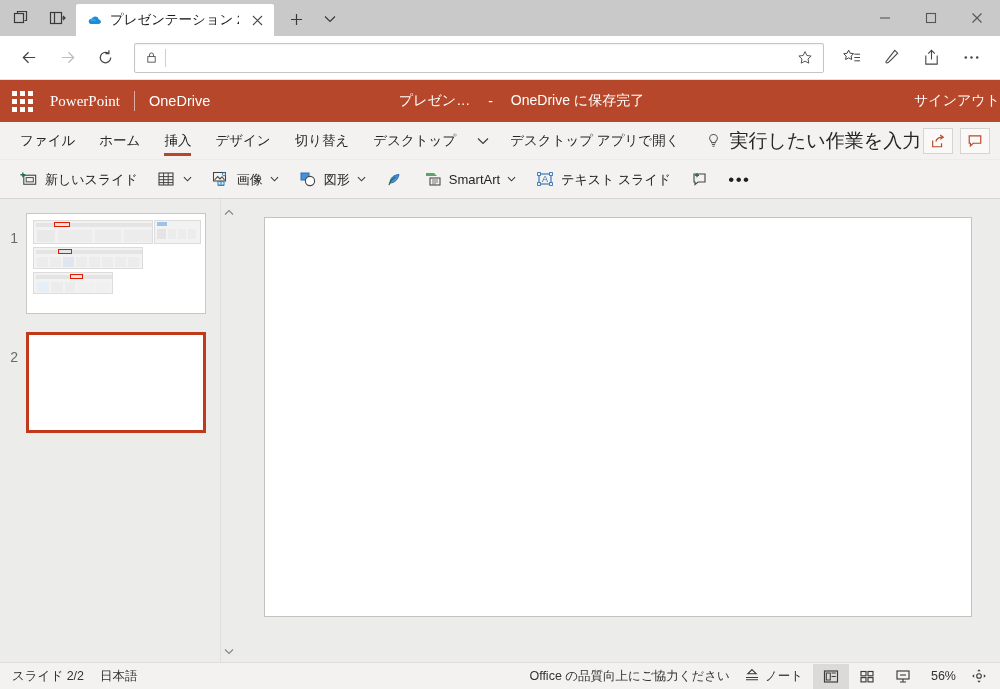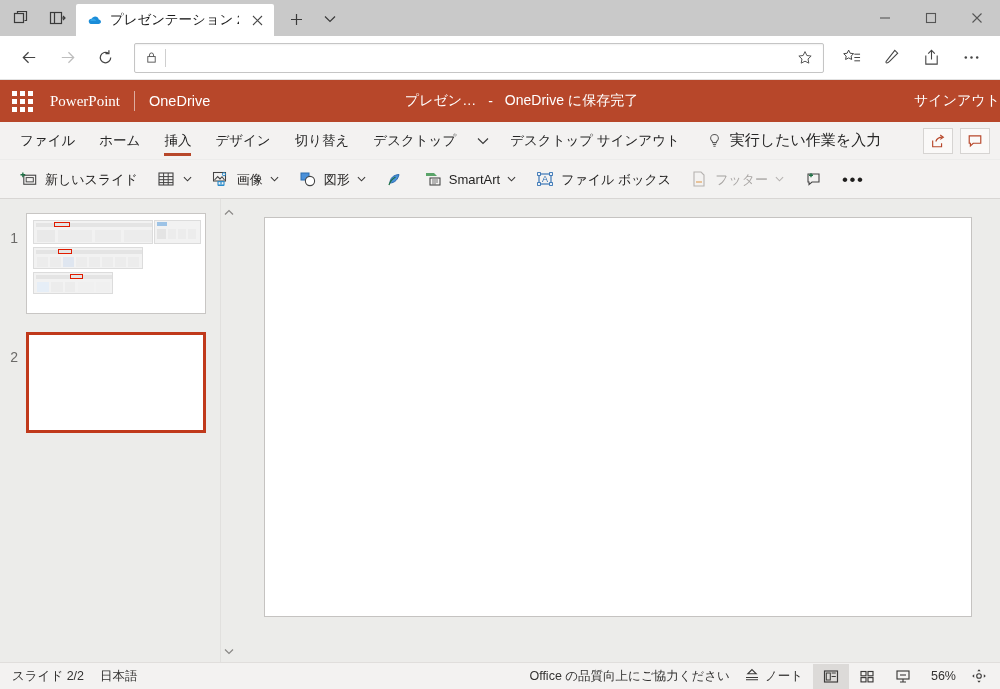--- a/index.html
+++ b/index.html
@@ -63,40 +63,40 @@
     position: relative;
   }
   .waffle { width: 44px; height: 42px; display: flex; align-items: center; justify-content: center; }
   .waffle-grid { display: grid; grid-template-columns: repeat(3, 5px); grid-template-rows: repeat(3, 5px); gap: 3px; }
   .waffle-grid i { background: #fff; display: block; width: 5px; height: 5px; }
   .obrand { font-size: 15px; padding: 0 14px 0 6px; white-space: nowrap; font-family: Liberation Serif, serif; }
   .odiv { width: 1px; height: 20px; background: rgba(255,255,255,.55); }
   .ostore { font-size: 14.5px; padding-left: 14px; white-space: nowrap; }
   .ocenter {
     position: absolute; left: 0; right: 0; text-align: center; font-size: 14px;
-    display: flex; justify-content: center; align-items: center; gap: 12px; pointer-events: none; padding-left: 43px;
+    display: flex; justify-content: center; align-items: center; gap: 18px; pointer-events: none; padding-left: 43px;
   }
   .ocenter span { pointer-events: auto; }
   .osignout { margin-left: auto; font-size: 14px; white-space: nowrap; }
 
   
   .rtabs {
     height: 38px; background: #f3f2f1; display: flex; align-items: center; flex: none;
     padding-left: 8px; position: relative; border-bottom: 1px solid #ececeb;
   }
   .rtab {
     font-size: 13.5px; color: #262626; padding: 0 12px; height: 38px; display: flex;
     align-items: center; white-space: nowrap; position: relative;
   }
   .rtab.active { color: #1b1b1b; }
   .rtab.active::after {
     content: ""; position: absolute; left: 12px; right: 12px; bottom: 4px; height: 2.5px; background: #b7472a;
   }
   .rchev { padding: 0 9px; display: flex; align-items: center; height: 38px; color: #444; }
-  .tellme { display: flex; align-items: center; gap: 7px; padding-left: 14px; font-size: 15px; color: #262626; }
+  .tellme { display: flex; align-items: center; gap: 7px; padding-left: 14px; font-size: 19px; color: #262626; }
   .bulb { width: 17px; height: 17px; display: flex; align-items: center; justify-content: center; color: #5b5b5b; }
   .rtabs-right { margin-left: auto; display: flex; align-items: center; gap: 7px; padding-right: 10px; }
   .sqbtn {
     width: 30px; height: 26px; border: 1px solid #d6d4d2; background: #faf9f8;
     display: flex; align-items: center; justify-content: center; color: #b7472a;
   }
 
   
   .rtoolbar {
     height: 39px; background: #f3f2f1; display: flex; align-items: center; flex: none;
@@ -310,21 +310,21 @@
     <div class="rtab">ホーム</div>
     <div class="rtab active">挿入</div>
     <div class="rtab">デザイン</div>
     <div class="rtab">切り替え</div>
     <div class="rtab">デスクトップ</div>
     <div class="rchev">
       <svg width="12" height="8" viewBox="0 0 12 8">
           <path d="M1 1.5L6 6.5l5-5" fill="none" stroke="#3a3a3a" stroke-width="1.15"></path>
         </svg>
     </div>
-    <div class="rtab">デスクトップ サインアウト</div>
+    <div class="rtab">デスクトップ アプリで開く</div>
     <div class="tellme">
       <span class="bulb">
         <svg width="15" height="16" viewBox="0 0 15 16">
             <path d="M7.5 1.4c2.2 0 3.9 1.7 3.9 3.8 0 1.6-1 2.4-1.6 3.2-.3.4-.4.8-.4 1.2H5.6c0-.4-.1-.8-.4-1.2C4.6 7.6 3.6 6.8 3.6 5.2c0-2.1 1.7-3.8 3.9-3.8z" fill="none" stroke="#5b5b5b" stroke-width="1.05"></path>
             <path d="M5.9 11.4h3.2M6.4 13.2h2.2" stroke="#5b5b5b" stroke-width="1.05"></path>
           </svg>
       </span>
       <span>実行したい作業を入力</span>
     </div>
     <div class="rtabs-right">
@@ -432,37 +432,23 @@
       <span class="tico">
         <svg width="20" height="20" viewBox="0 0 20 20">
             <rect x="4" y="5" width="12" height="10" fill="none" stroke="#2b6cb0" stroke-width="1.1"></rect>
             <text x="10" y="13" font-size="9" text-anchor="middle" fill="#2b6cb0" font-family="Liberation Sans">A</text>
             <rect x="2.6" y="3.6" width="2.8" height="2.8" fill="#fff" stroke="#2b6cb0" stroke-width=".9"></rect>
             <rect x="14.6" y="3.6" width="2.8" height="2.8" fill="#fff" stroke="#2b6cb0" stroke-width=".9"></rect>
             <rect x="2.6" y="13.6" width="2.8" height="2.8" fill="#fff" stroke="#2b6cb0" stroke-width=".9"></rect>
             <rect x="14.6" y="13.6" width="2.8" height="2.8" fill="#fff" stroke="#2b6cb0" stroke-width=".9"></rect>
           </svg>
       </span>
-      <span class="lbl">ファイル ボックス</span>
-    </div>
-
-    <div class="titem disabled">
-      <span class="tico">
-        <svg width="20" height="20" viewBox="0 0 20 20">
-            <path d="M5 3h7l3 3v11H5z" fill="none" stroke="#b5b2b0" stroke-width="1.1"></path>
-            <rect x="7" y="12" width="6" height="2" fill="#e8c39a"></rect>
-          </svg>
-      </span>
-      <span class="lbl">フッター</span>
-      <span class="caret">
-        <svg width="9" height="6" viewBox="0 0 10 6">
-            <path d="M1 1l4 4 4-4" fill="none" stroke="currentColor" stroke-width="1.2"></path>
-          </svg>
-      </span>
-    </div>
+      <span class="lbl">テキスト スライド</span>
+    </div>
+
 
     <div class="titem">
       <span class="tico">
         <svg width="20" height="20" viewBox="0 0 20 20">
             <path d="M5 5h11v8H9l-3 2.6V13H5z" fill="none" stroke="#444" stroke-width="1.1"></path>
             <path d="M8 4.2v4M6 6.2h4" stroke="#1e7145" stroke-width="1.35"></path>
           </svg>
       </span>
     </div>
 

